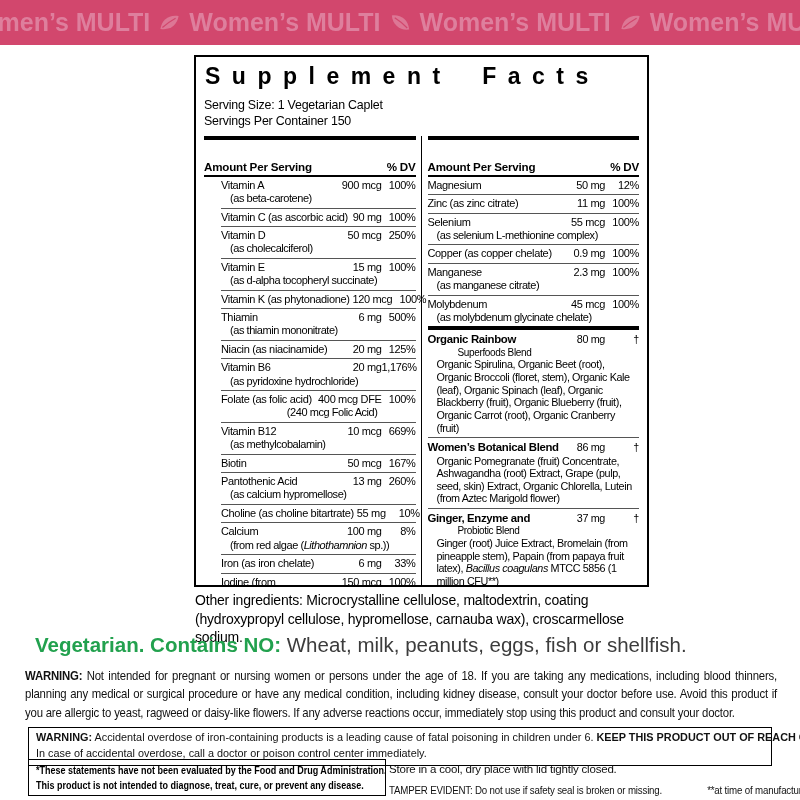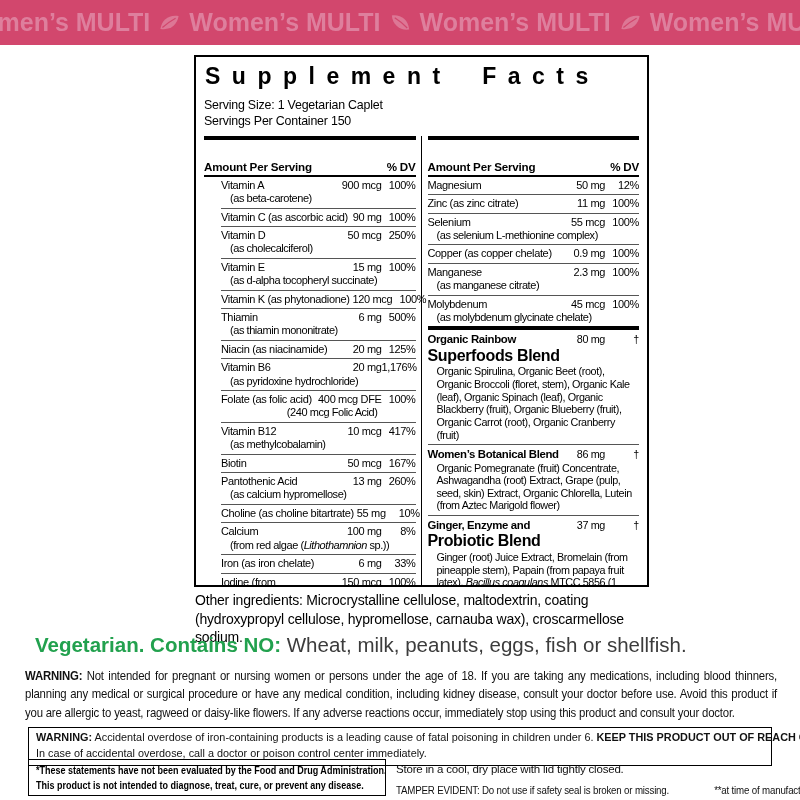--- a/index.html
+++ b/index.html
@@ -28,38 +28,38 @@
   .amt{white-space:nowrap;padding-left:3px;}
   .dv{width:34px;text-align:right;white-space:nowrap;flex:none;}
   .sub{padding-left:9px;letter-spacing:-0.45px;}
   .sub.right{padding-left:0;text-align:right;padding-right:38px;}
 
   .blend{font-size:10.8px;line-height:1.17;padding:3px 0;letter-spacing:-0.35px;}
   .blend:first-child{border-top:4px solid #000;}
   .blend + .blend{border-top:1px solid #555;}
   .bmain{display:flex;align-items:baseline;}
   .bname{font-weight:bold;font-size:11.4px;flex:1 1 auto;white-space:nowrap;}
-  .bname2{font-weight:bold;font-size:16px;}
+  .bname2{font-weight:normal;font-size:10px;margin-left:30px;}
   .bdesc{padding-left:9px;letter-spacing:-0.4px;}
 
   .other{position:absolute;top:591px;left:195px;width:478px;font-size:14px;line-height:1.33;letter-spacing:-0.2px;}
 
   .veg{position:absolute;top:633px;left:35px;width:760px;font-size:20.5px;white-space:nowrap;}
   .veg .g{color:var(--green,#22a14e);font-weight:bold;}
   .veg .r{color:#3c3c3c;}
 
   .warn1{position:absolute;top:667px;left:25px;width:800px;transform:scaleX(0.94);transform-origin:0 0;
     font-size:12.1px;line-height:1.52;text-align:justify;color:#111;letter-spacing:-0.2px;}
   .warn1 b,.ironbox b,.cond b{font-weight:bold;}
 
   .ironbox{position:absolute;top:727px;left:28px;width:744px;box-sizing:border-box;border:1.5px solid #000;
     padding:2px 7px 3px;font-size:11.8px;line-height:1.35;color:#111;}
   .cond{display:block;white-space:nowrap;transform:scaleX(0.92);transform-origin:0 50%;}
 
-  .bottom{position:absolute;top:759px;left:28px;width:744px;display:flex;gap:10px;}
+  .bottom{position:absolute;top:759px;left:28px;width:744px;display:flex;gap:3px;}
   .fdabox{border:1.5px solid #000;padding:3px 7px;font-weight:bold;font-size:10.6px;line-height:1.38;
     box-sizing:border-box;width:358px;flex:none;}
   .fdabox .cond{transform:scaleX(0.85);}
   .storage{flex:1;font-size:11.5px;padding-top:4px;color:#111;letter-spacing:-0.2px;}
   .storage .l1{margin-bottom:9px;}
   .storage .l2{display:flex;justify-content:space-between;white-space:nowrap;font-size:10.8px;
     width:112%;transform:scaleX(0.9);transform-origin:0 50%;}
 </style>
 </head>
 <body style="--banner-bg: #d2476d; --banner-text: #de7f9d; --banner-leaf: #dd7795; --green: #22a14e;">
@@ -166,21 +166,21 @@
               <span class="name">Folate (as folic acid)</span>
               <span class="amt">400 mcg DFE</span>
               <span class="dv">100%</span>
             </div>
             <div class="sub right"><span>(240 mcg Folic Acid)</span></div>
           </div>
           <div class="row">
             <div class="main">
               <span class="name">Vitamin B12</span>
               <span class="amt">10 mcg</span>
-              <span class="dv">417%</span>
+              <span class="dv">669%</span>
             </div>
             <div class="sub"><span>(as methylcobalamin)</span></div>
           </div>
           <div class="row">
             <div class="main">
               <span class="name">Biotin</span>
               <span class="amt">50 mcg</span>
               <span class="dv">167%</span>
             </div>
           </div>

